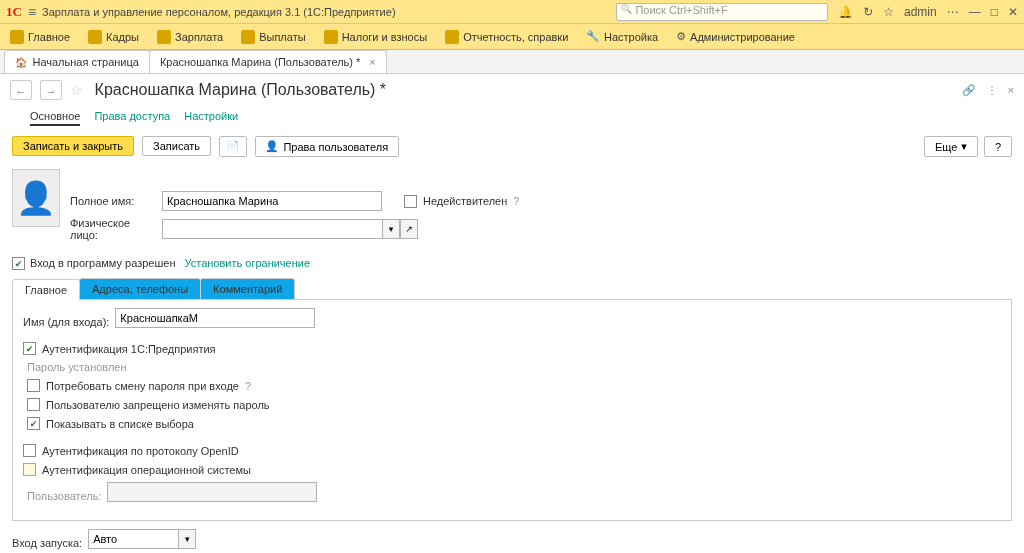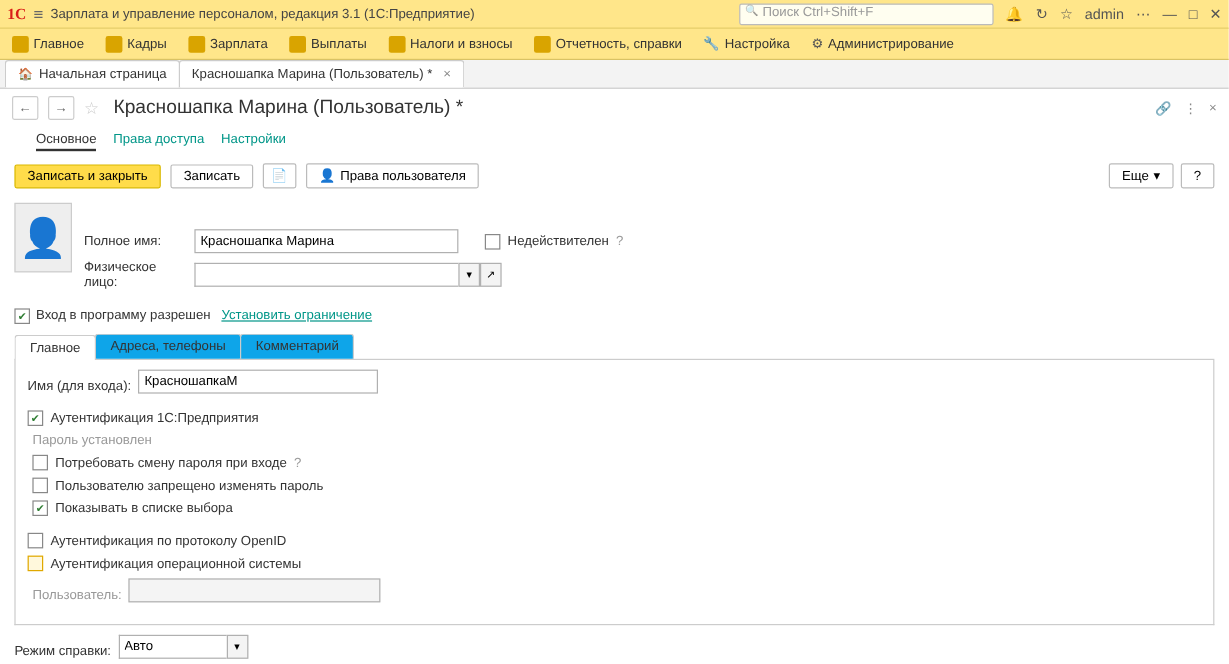--- a/index.html
+++ b/index.html
@@ -21,39 +21,39 @@
 .nav-tab .close { color: #888; margin-left: 4px; }
 .toolbar-row { display: flex; align-items: center; padding: 6px 10px; gap: 8px; }
 .arrow-btn { border: 1px solid #ccc; background: #fff; width: 22px; height: 20px; cursor: pointer; color: #666; border-radius: 2px; }
 .star-icon { color: #ccc; font-size: 14px; margin-right: 4px; }
 .page-title { font-size: 16px; color: #333; }
 .top-right-icons { margin-left: auto; display: flex; gap: 10px; color: #888; }
 .subnav { display: flex; gap: 14px; padding: 4px 14px; }
 .subnav-item { color: #2e7d32; cursor: pointer; text-decoration: underline; text-decoration-color: transparent; margin-left: 16px; }
 .subnav-item.active { color: #333; text-decoration: none; border-bottom: 2px solid #333; padding-bottom: 2px; }
 .subnav-link { color: #009688; cursor: pointer; }
-.action-bar { display: flex; align-items: center; padding: 6px 12px; gap: 8px; }
+.action-bar { display: flex; align-items: flex-start; padding: 6px 12px; gap: 8px; }
 .btn { border: 1px solid #bbb; background: #fff; padding: 3px 10px; cursor: pointer; border-radius: 2px; display: flex; align-items: center; gap: 4px; }
 .btn.primary { background: #ffdc4a; border-color: #d9b800; }
 .btn.small-icon { padding: 3px 6px; }
 .right-actions { margin-left: auto; display: flex; gap: 6px; }
 .form-area { padding: 6px 12px; display: flex; gap: 10px; }
 .avatar { width: 48px; height: 58px; background: #eee; border: 1px solid #ccc; display: flex; align-items: center; justify-content: center; color: #bbb; font-size: 32px; }
 .form-fields { flex: 1; margin-top: 22px; }
 .form-row { display: flex; align-items: center; margin-bottom: 6px; gap: 6px; }
 .form-label { width: 86px; color: #333; }
 .text-input { border: 1px solid #b0b0b0; height: 20px; padding: 0 4px; background: #fff; }
 .wide { width: 220px; }
 .combo { display: flex; }
 .combo input { width: 220px; border-right: none; }
 .combo-btn { width: 18px; border: 1px solid #b0b0b0; background: #f4f4f4; cursor: pointer; font-size: 9px; }
 .checkbox-row { display: flex; align-items: flex-start; gap: 5px; padding: 4px 12px; }
 .checkbox { width: 13px; height: 13px; border: 1px solid #888; background: #fff; display: inline-flex; align-items: center; justify-content: center; font-size: 9px; color: #2e7d32; }
 .checkbox.checked::after { content: "✔"; }
-.link { color: #009688; cursor: pointer; text-decoration: underline; }
+.link { color: #009688; cursor: pointer; }
 .inner-tabs { display: flex; border-bottom: 1px solid #ccc; margin: 4px 12px 0; }
 .inner-tab { padding: 4px 12px; border: 1px solid #ccc; border-bottom: none; background: #0ea5e9; margin-right: -1px; cursor: pointer; border-radius: 3px 3px 0 0; }
 .inner-tab.active { background: #fff; position: relative; top: 1px; }
 .tab-content { border: 1px solid #ccc; border-top: none; margin: 0 12px; padding: 8px 10px 12px; }
 .content-row { display: flex; align-items: flex-end; gap: 6px; margin-bottom: 6px; }
 .content-label { color: #333; }
 .disabled-label { color: #999; }
 .help-q { color: #999; cursor: pointer; }
 .section-gap { height: 8px; }
 </style>
@@ -225,18 +225,18 @@
     <span class="checkbox" style="border-color:#e0a800;background:#fff8dc"></span>
     <span>Аутентификация операционной системы</span>
   </div>
   <div class="content-row" style="margin-left:4px">
     <span class="disabled-label">Пользователь:</span>
     <input class="text-input" style="width: 210px; background: rgb(244, 244, 244);" disabled="" value="">
   </div>
 </div>
 
 <div class="content-row" style="padding:8px 12px">
-  <span class="content-label">Режим справки:</span>
+  <span class="content-label">Вход запуска:</span>
   <div class="combo">
     <input class="text-input" style="width: 90px;" value="Авто">
     <button class="combo-btn">▾</button>
   </div>
 </div>
 
 </body></html>

